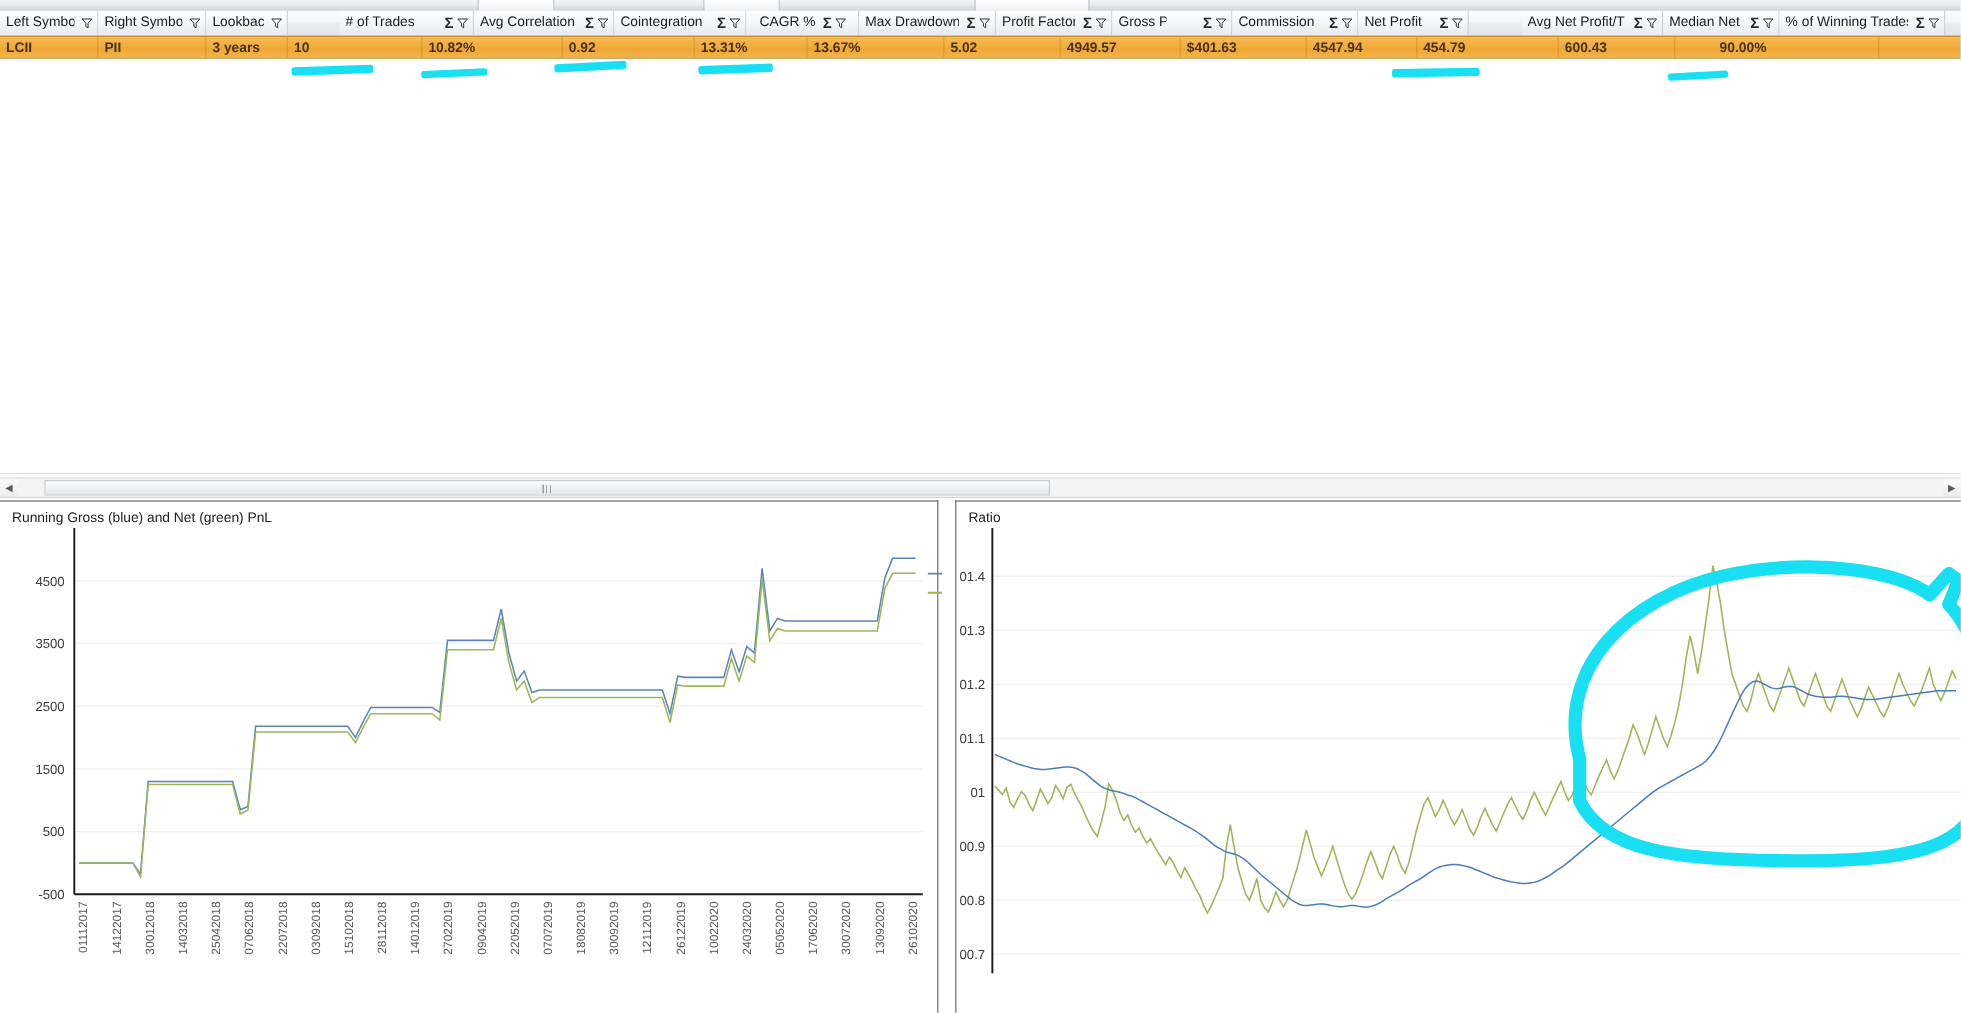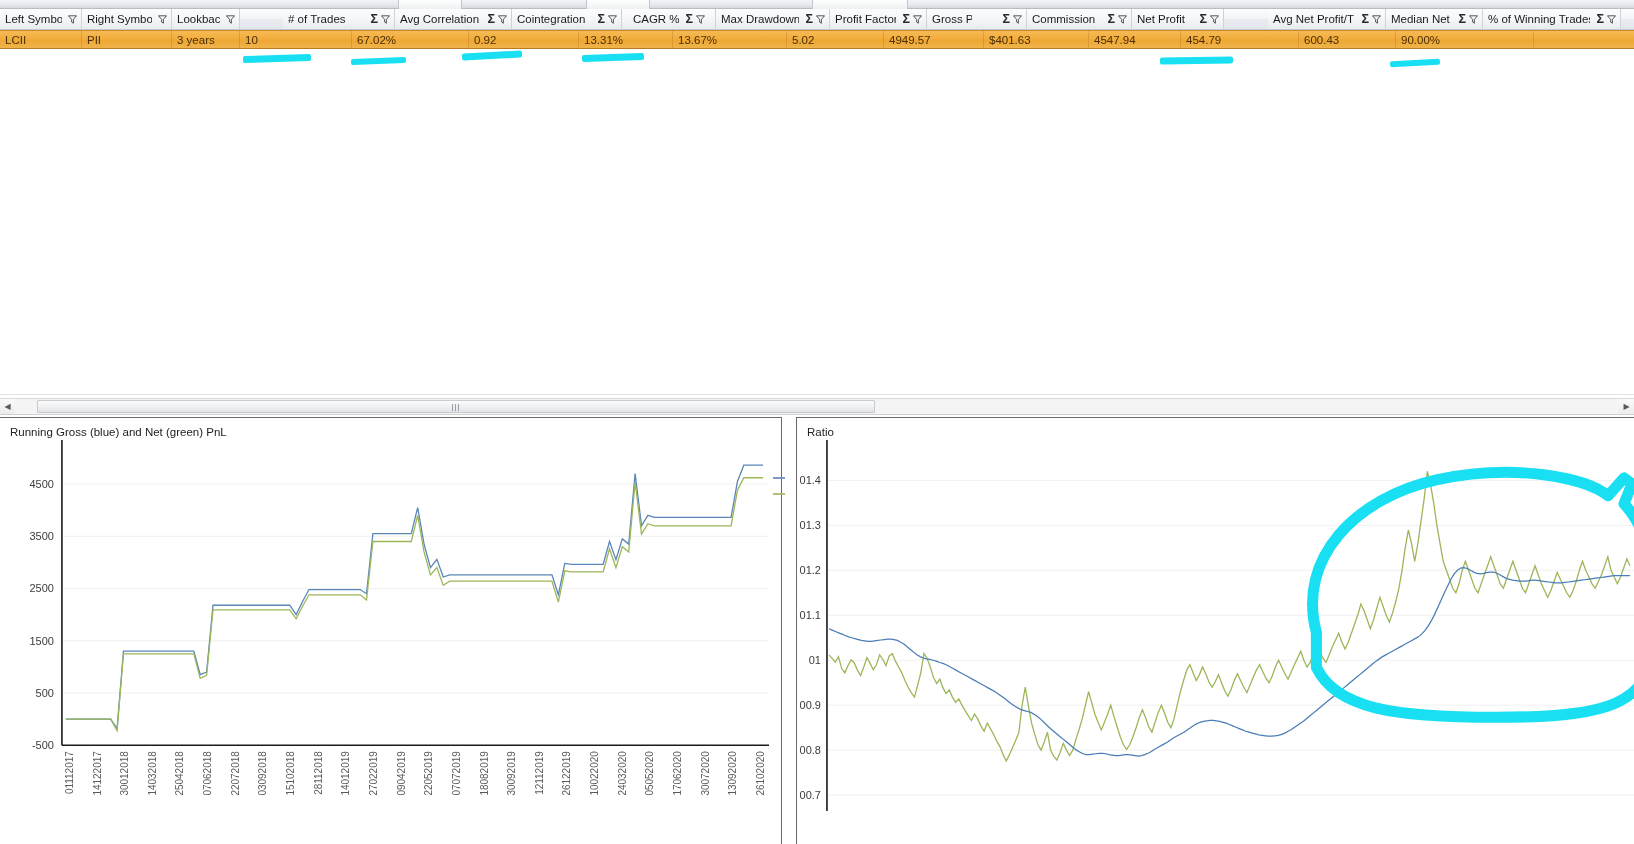--- a/index.html
+++ b/index.html
@@ -49,20 +49,21 @@
   .data-row {
     display:flex; height:19px; width:100%;
     background:linear-gradient(to bottom,#f6bb55 0%,#f2ad3d 45%,#eea733 55%,#f0b44b 100%);
     border-top:1px solid #c98a27;
     border-bottom:1px solid #b67d22;
   }
   .dcell {
     display:flex; align-items:center; padding:0 5px;
     font-size:11.5px; color:#4a2f06; white-space:nowrap; overflow:hidden;
     border-right:1px solid rgba(190,130,40,0.45);
+    font-weight:bold;
   }
 
   .grid-body { width:100%; height:346px; background:#fff; border-bottom:1px solid #e3e3e3; }
 
   
   .marker { position:absolute; background:#1fe0f0; border-radius:2px; }
 
   
   #grid-scroll {
     position:absolute; left:0; top:398px; width:1634px; height:17px;
@@ -278,31 +279,31 @@
             </svg>
           </span>
         </span>
       </div>
     </div>
   <div class="data-row" id="data-row-0">
       <div class="dcell" style="width: 82px; flex: 0 0 82px;">LCII</div>
       <div class="dcell" style="width: 90px; flex: 0 0 90px;">PII</div>
       <div class="dcell" style="width: 68px; flex: 0 0 68px;">3 years</div>
       <div class="dcell" style="width: 112px; flex: 0 0 112px;">10</div>
-      <div class="dcell" style="width: 117px; flex: 0 0 117px;">67.02%</div>
+      <div class="dcell" style="width: 117px; flex: 0 0 117px;">10.82%</div>
       <div class="dcell" style="width: 110px; flex: 0 0 110px;">0.92</div>
       <div class="dcell" style="width: 94px; flex: 0 0 94px;">13.31%</div>
       <div class="dcell" style="width: 114px; flex: 0 0 114px;">13.67%</div>
       <div class="dcell" style="width: 97px; flex: 0 0 97px; text-align: right;">5.02</div>
       <div class="dcell" style="width: 100px; flex: 0 0 100px;">4949.57</div>
       <div class="dcell" style="width: 105px; flex: 0 0 105px;">$401.63</div>
       <div class="dcell" style="width: 92px; flex: 0 0 92px;">4547.94</div>
       <div class="dcell" style="width: 118px; flex: 0 0 118px;">454.79</div>
       <div class="dcell" style="width: 97px; flex: 0 0 97px;">600.43</div>
-      <div class="dcell" style="width: 138px; flex: 0 0 138px;">90.00%</div>
+      <div class="dcell" style="width: 138px; flex: 0 0 138px; margin-left: 32px;">90.00%</div>
     </div>
   <div class="grid-body"></div>
 </div>
 
 <div id="grid-markers">
     <div class="marker" style="left: 243px; top: 55px; width: 68px; height: 7px; background: rgb(24, 224, 242); transform: rotate(-2deg);"></div>
     <div class="marker" style="left: 351px; top: 58px; width: 55px; height: 6px; background: rgb(24, 224, 242); transform: rotate(-2.5deg);"></div>
     <div class="marker" style="left: 462px; top: 52px; width: 60px; height: 7px; background: rgb(24, 224, 242); transform: rotate(-3deg);"></div>
     <div class="marker" style="left: 582px; top: 54px; width: 62px; height: 7px; background: rgb(24, 224, 242); transform: rotate(-2deg);"></div>
     <div class="marker" style="left: 1160px; top: 57px; width: 73px; height: 7px; background: rgb(24, 224, 242); transform: rotate(-1deg);"></div>

